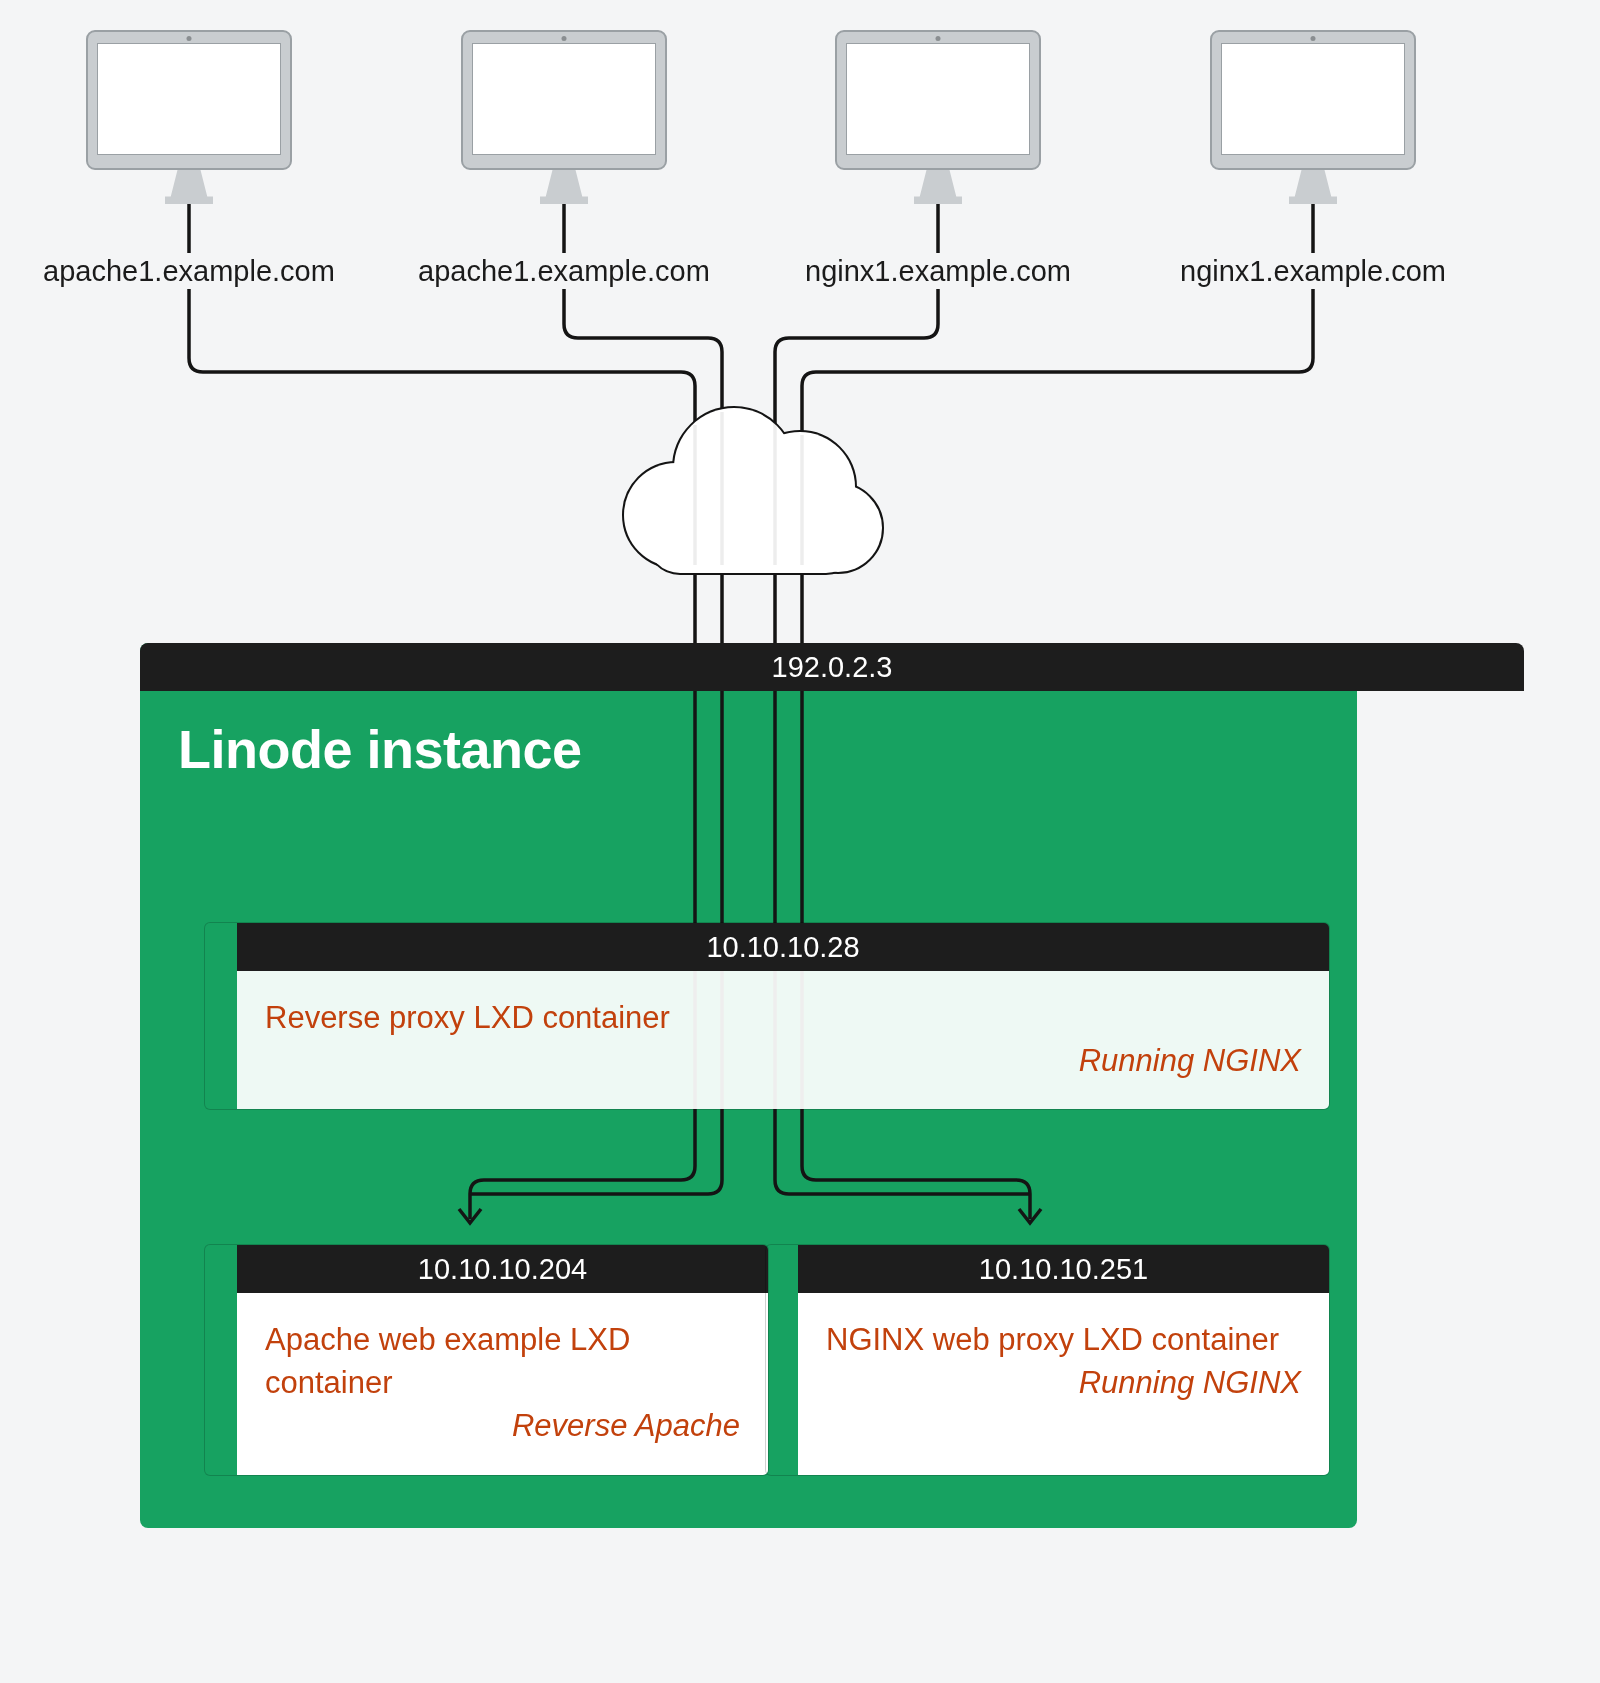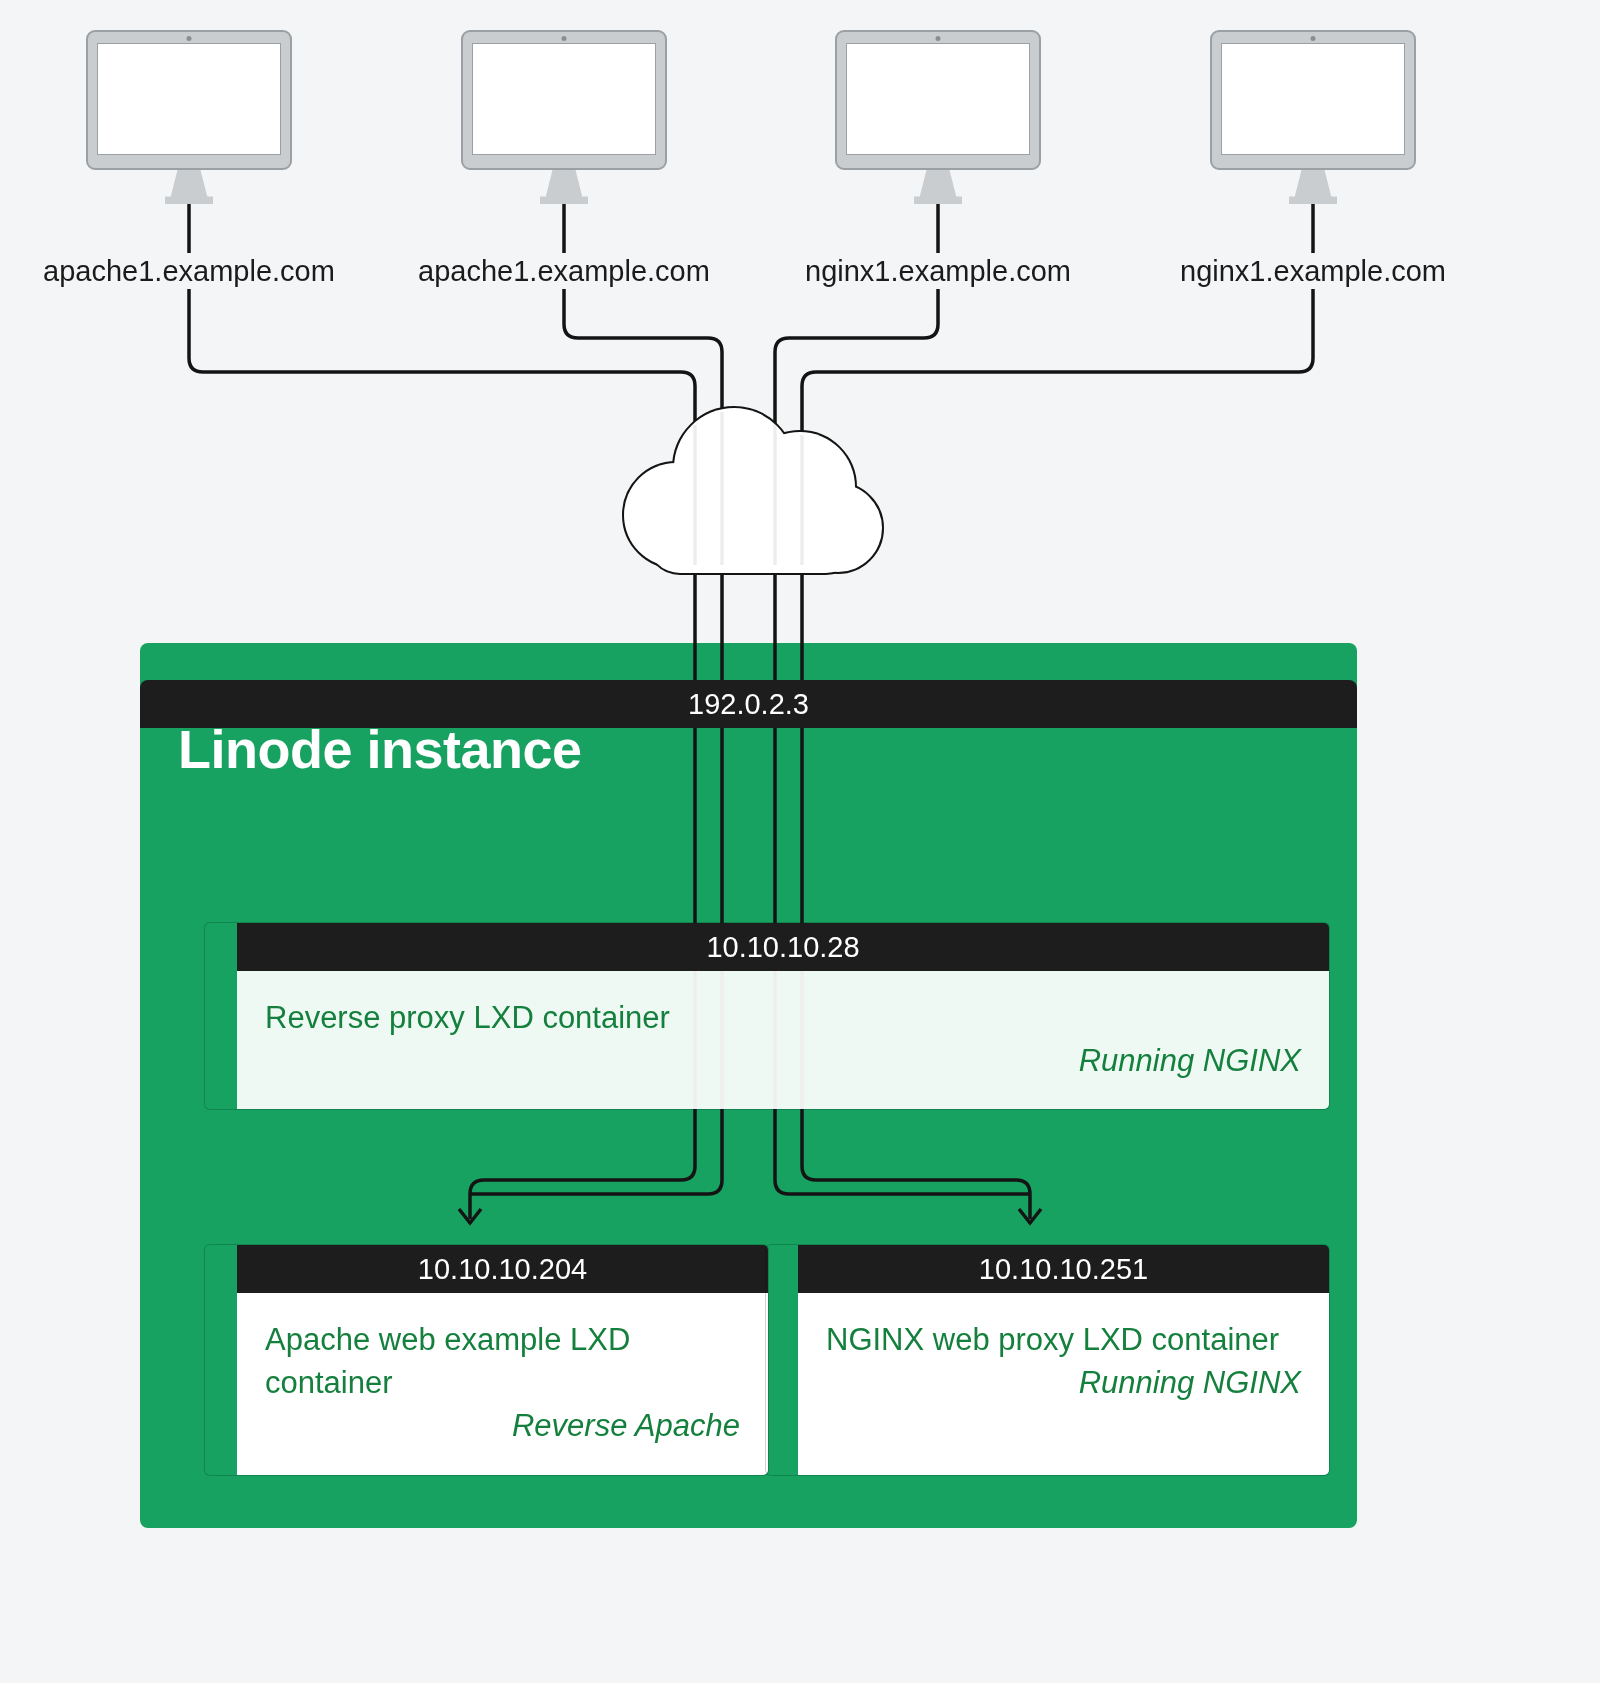--- a/index.html
+++ b/index.html
@@ -30,29 +30,29 @@
   .conn{fill:none;stroke:var(--line,#141414);stroke-width:3.5;}
   .cloud-stroke{fill:#ffffff;stroke:var(--line,#141414);stroke-width:4;}
   .cloud-fill{fill:#ffffff;stroke:none;}
   .faint{fill:none;stroke:#000;stroke-opacity:0.07;stroke-width:3.5;}
   
   .linode-body{position:absolute;left:140px;top:643px;width:1217px;height:885px;
     background:var(--green,#17a261);border-radius:8px;z-index:1;}
   .ip-bar{
     background:var(--bar,#1d1d1d);color:#fff;font-size:29px;
     display:flex;align-items:center;justify-content:center;}
-  .linode-ip-bar{position:absolute;left:140px;top:643px;width:1217px;height:48px;
-    border-radius:8px 8px 0 0;z-index:3;margin-top:37px;}
+  .linode-ip-bar{position:absolute;left:140px;top:643px;width:1384px;height:48px;
+    border-radius:8px 8px 0 0;z-index:3;}
   .linode-title{position:absolute;left:178px;top:718px;z-index:3;
     color:#ffffff;font-size:54px;letter-spacing:-0.5px;font-weight:bold;}
   
   .inner-box{position:absolute;z-index:3;border-radius:5px;overflow:hidden;
     box-shadow:0 0 0 1px rgba(0,0,0,0.18);padding-left:32px;}
   .inner-box .ip-bar{height:48px;}
-  .box-body{box-sizing:border-box;padding:26px 28px;font-size:31px;line-height:1.38;color:#15803d;}
+  .box-body{box-sizing:border-box;padding:26px 28px;font-size:31px;line-height:1.38;color:#c2410c;}
   .rp-box{left:205px;top:923px;width:1092px;height:186px;}
   .rp-box .box-body{height:138px;background:rgba(255,255,255,0.93);}
   .cont-box{top:1232px;width:531px;height:230px;margin-top:13px;}
   .cont-box .box-body{height:182px;background:#ffffff;}
   .apache-box{left:205px;}
   .nginx-box{left:766px;}
   .subtitle{font-style:italic;text-align:right;}
 </style>
 </head>
 <body>

